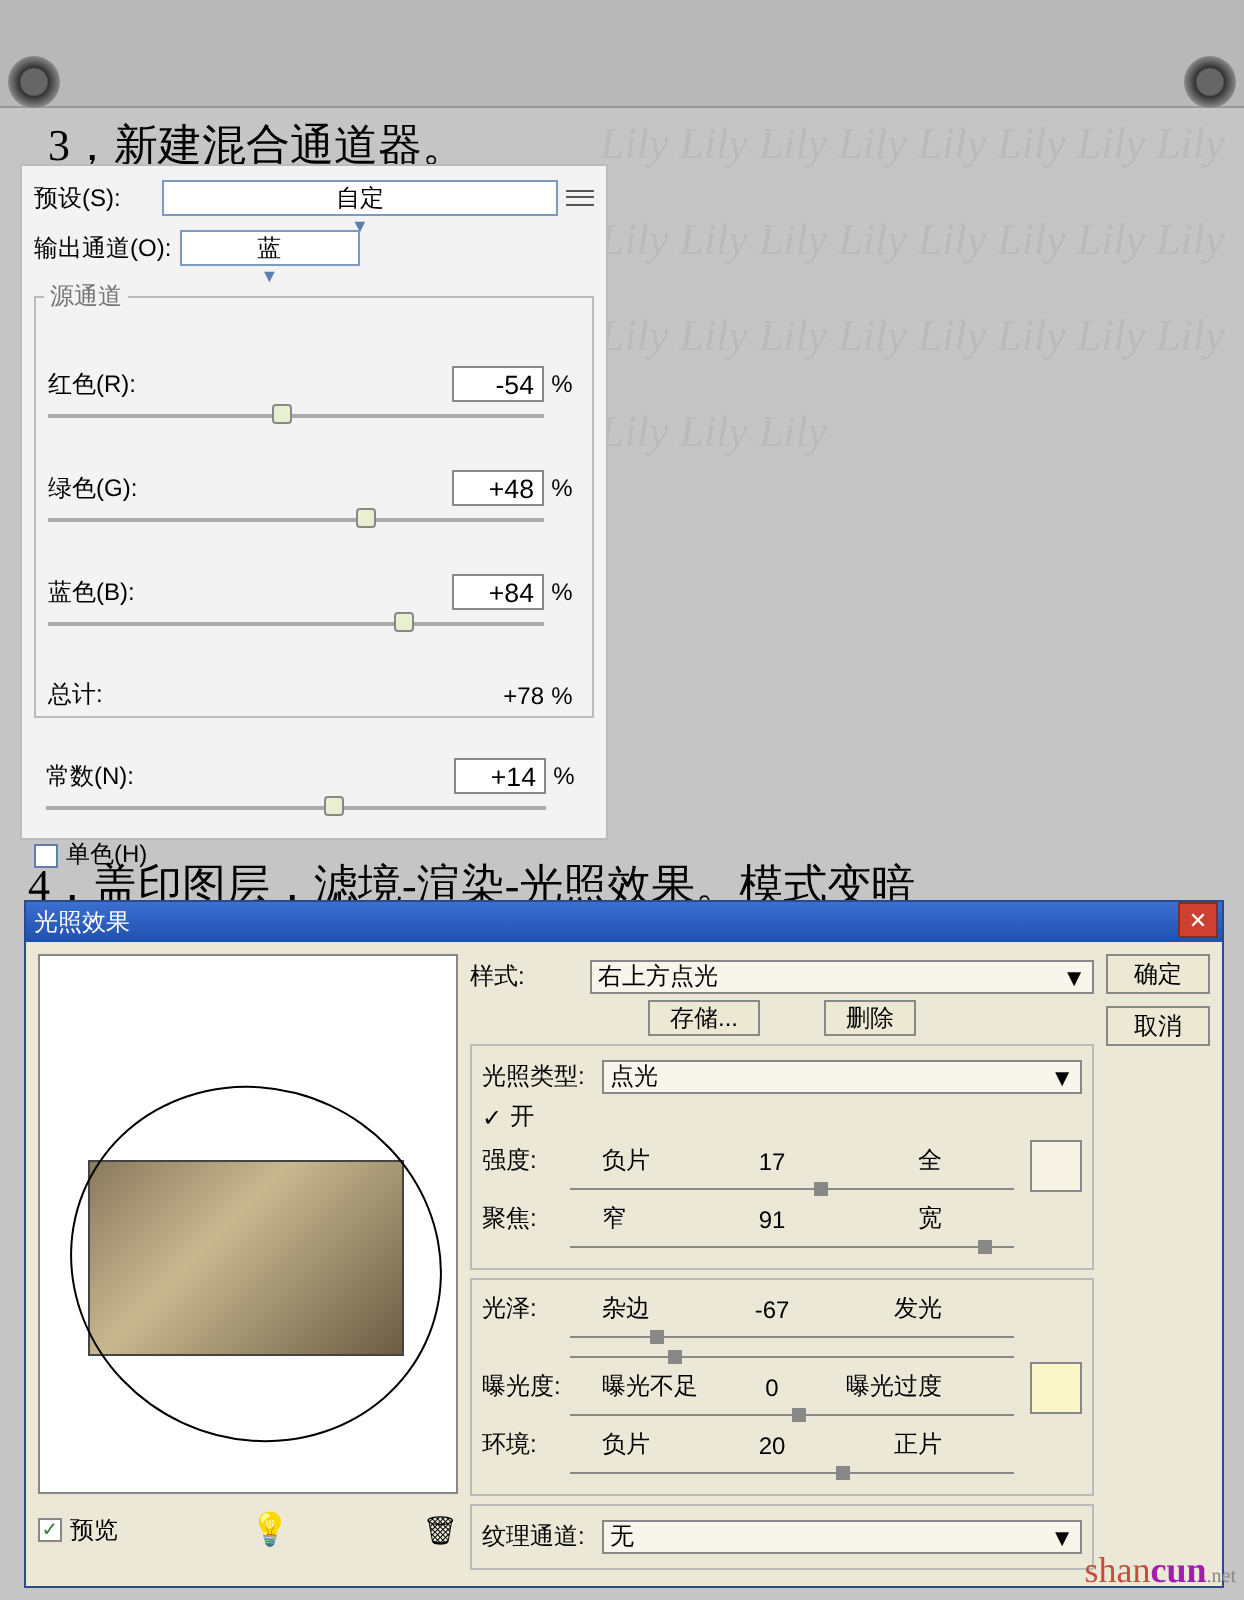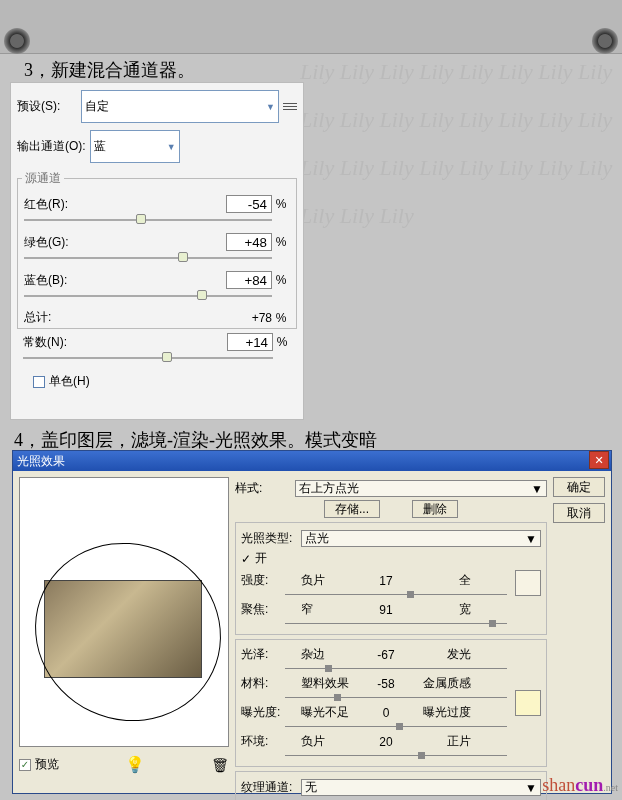--- a/index.html
+++ b/index.html
@@ -1,40 +1,40 @@
 <!DOCTYPE html>
 <html><head>
 <meta charset="utf-8">
 <style>
 * { box-sizing: border-box; margin: 0; padding: 0; }
 body { width: 622px; height: 800px; font-family: "SimSun", "Microsoft YaHei", sans-serif; font-size: 12px; background: #c5c5c5; position: relative; overflow: hidden; }
 .watermark-bg { position: absolute; top: 0; left: 300px; width: 322px; height: 800px; color: #b0b0b0; font-size: 22px; font-family: Georgia, serif; font-style: italic; line-height: 48px; overflow: hidden; z-index: 0; opacity: 0.5; }
 .topbar { position: absolute; top: 0; left: 0; width: 622px; height: 54px; background: #b8b8b8; border-bottom: 1px solid #999; }
 .grommet { position: absolute; top: 28px; width: 26px; height: 26px; border-radius: 50%; background: radial-gradient(circle, #666 35%, #333 40%, #888 70%); }
 .grommet.l { left: 4px; } .grommet.r { right: 4px; }
-.heading { position: absolute; font-size: 18px; font-family: "SimSun"; color: #000; z-index: 2; }
+.heading { position: absolute; font-size: 22px; font-family: "SimSun"; color: #000; z-index: 2; }
 .h1 { top: 58px; left: 24px; }
 .h2 { top: 428px; left: 14px; }
 .panel1 { position: absolute; top: 82px; left: 10px; width: 294px; height: 338px; background: #f3f3f3; border: 1px solid #bbb; z-index: 2; }
 .panel1 .row { display: flex; align-items: center; margin: 7px 6px; gap: 4px; }
 .panel1 label { min-width: 60px; }
-.panel1 .dd { height: 33px; border: 1px solid #7a9ac0; background: #fff; font-size: 12px; padding: 0 3px; display: flex; align-items: center; justify-content: space-between; }
+.panel1 .dd { height: 18px; border: 1px solid #7a9ac0; background: #fff; font-size: 12px; padding: 0 3px; display: flex; align-items: center; justify-content: space-between; flex-direction: column; }
 .dd .arr { color: #5a7fb0; font-size: 9px; }
 .menuico { width: 14px; height: 14px; display: flex; flex-direction: column; justify-content: space-around; padding: 2px 0; }
 .menuico span { height: 1px; background: #555; }
 fieldset { border: 1px solid #bbb; margin: 4px 6px; padding: 6px 4px 2px; }
 fieldset legend { color: #737373; padding: 0 3px; }
-.srow { display: flex; align-items: center; margin: 2px 2px 0; }
+.srow { display: flex; align-items: center; margin: 20px 2px 0; }
 .srow .lbl { width: 58px; }
 .srow .num { width: 46px; height: 18px; border: 1px solid #888; background: #fff; text-align: right; padding-right: 4px; margin-left: auto; }
 .srow .pct { width: 18px; text-align: center; }
 .slider { position: relative; height: 14px; margin: 0 2px 6px; }
 .slider .track { position: absolute; top: 6px; left: 0; right: 18px; height: 2px; background: #aaa; }
 .slider .thumb { position: absolute; top: 1px; width: 10px; height: 10px; background: #e8f0d0; border: 1px solid #888; border-radius: 2px; }
-.cb { display: flex; align-items: center; gap: 4px; margin: 8px 22px; }
+.cb { display: flex; align-items: center; gap: 4px; margin: 8px 6px; }
 .cb .box { width: 12px; height: 12px; border: 1px solid #5a7fb0; background: #fff; }
 
 .dlg { position: absolute; top: 450px; left: 12px; width: 600px; height: 344px; background: #ebe8d8; border: 1px solid #2a4a8a; z-index: 3; }
 .dlg .tb { height: 20px; background: linear-gradient(#3b6fd0, #2050b0); color: #fff; display: flex; align-items: center; padding: 0 4px; font-size: 12px; }
 .dlg .close { position: absolute; top: 0; right: 2px; width: 20px; height: 18px; background: #d04030; color: #fff; display: flex; align-items: center; justify-content: center; font-size: 11px; border: 1px solid #803020; }
 .dlg .body { display: flex; padding: 6px; gap: 6px; }
 .preview { width: 210px; }
 .pimg { width: 210px; height: 270px; border: 1px solid #888; background: #fff; position: relative; }
 .photo { position: absolute; top: 102px; left: 24px; width: 158px; height: 98px; background: linear-gradient(135deg, #8a7a5e 0%, #c8b890 40%, #6a5d44 100%); border: 1px solid #444; }
 .ellipse { position: absolute; top: 66px; left: 14px; width: 188px; height: 176px; border: 1px solid #000; border-radius: 50%; transform: rotate(25deg); }
@@ -219,26 +219,20 @@
             <div class="prow2">
                 <span class="l">光泽:</span>
                 <span class="a">杂边</span>
                 <span class="v">-67</span>
                 <span class="b">发光</span>
               </div>
             <div class="slider2">
                 <div class="tr"></div>
                 <div class="th" style="left:18%"></div>
               </div>
-            <div class="prow2">
-                <span class="l">材料:</span>
-                <span class="a">塑料效果</span>
-                <span class="v">-58</span>
-                <span class="b">金属质感</span>
-              </div>
             <div class="slider2">
                 <div class="tr"></div>
                 <div class="th" style="left:22%"></div>
               </div>
             <div class="prow2">
                 <span class="l">曝光度:</span>
                 <span class="a">曝光不足</span>
                 <span class="v">0</span>
                 <span class="b">曝光过度</span>
               </div>

